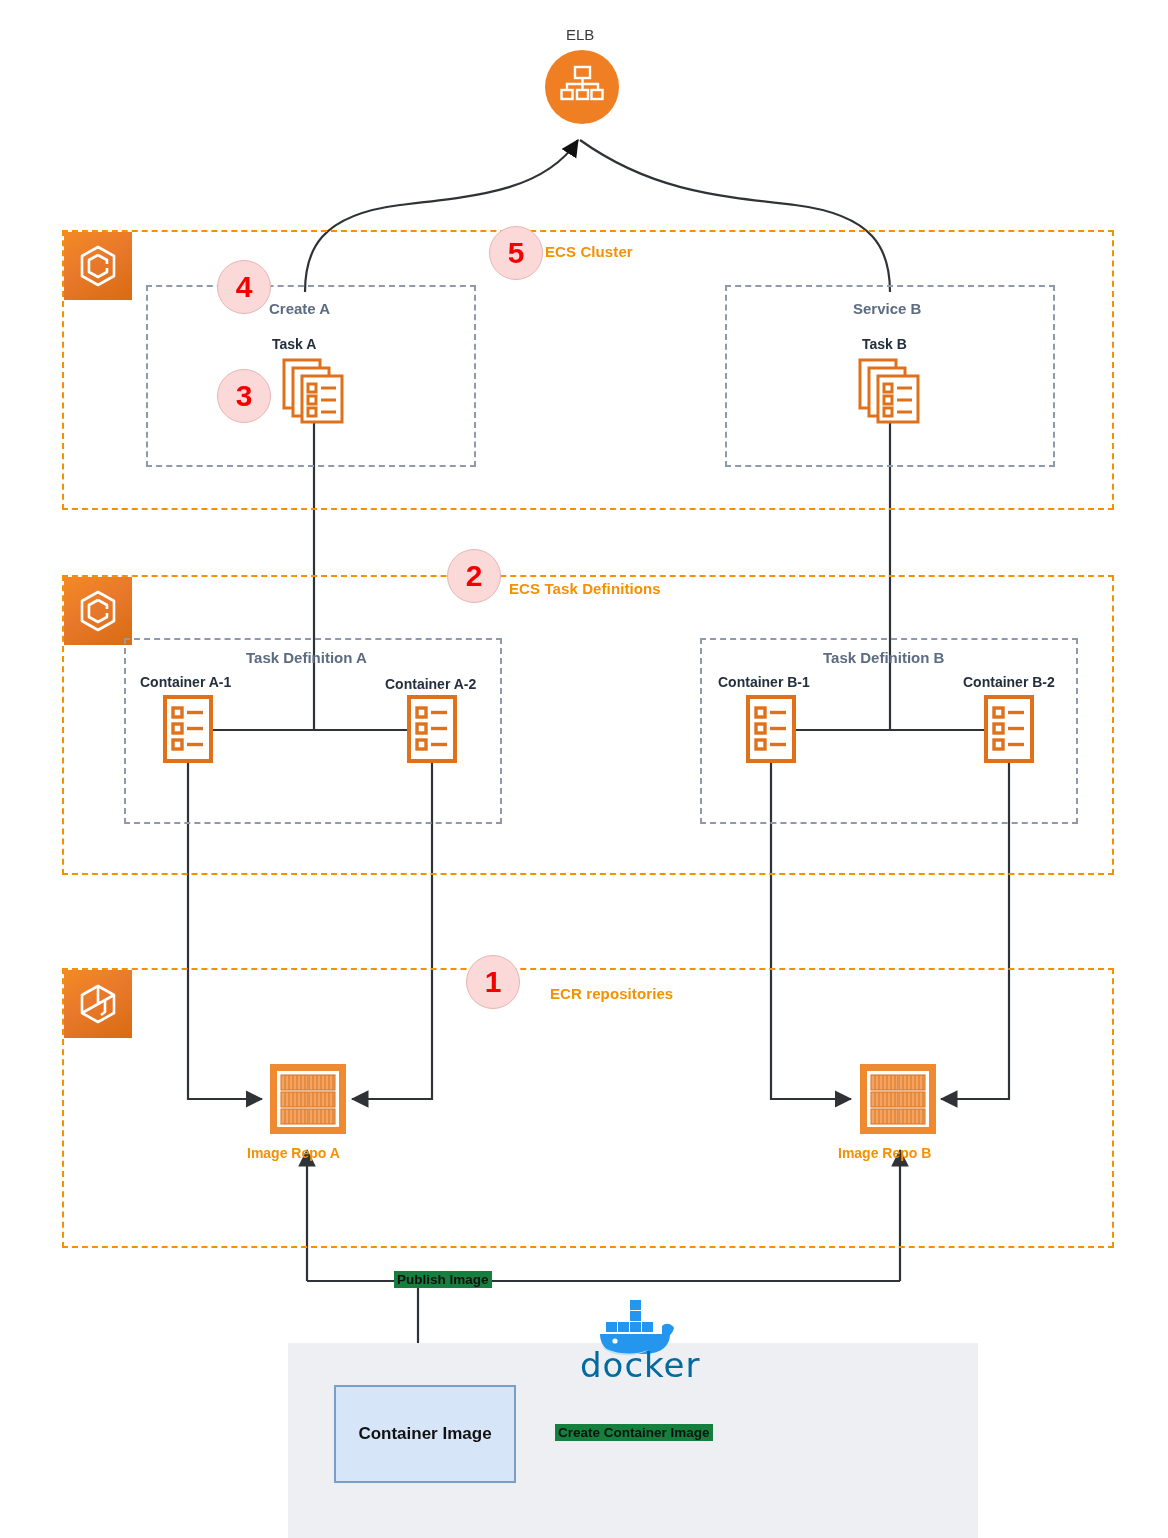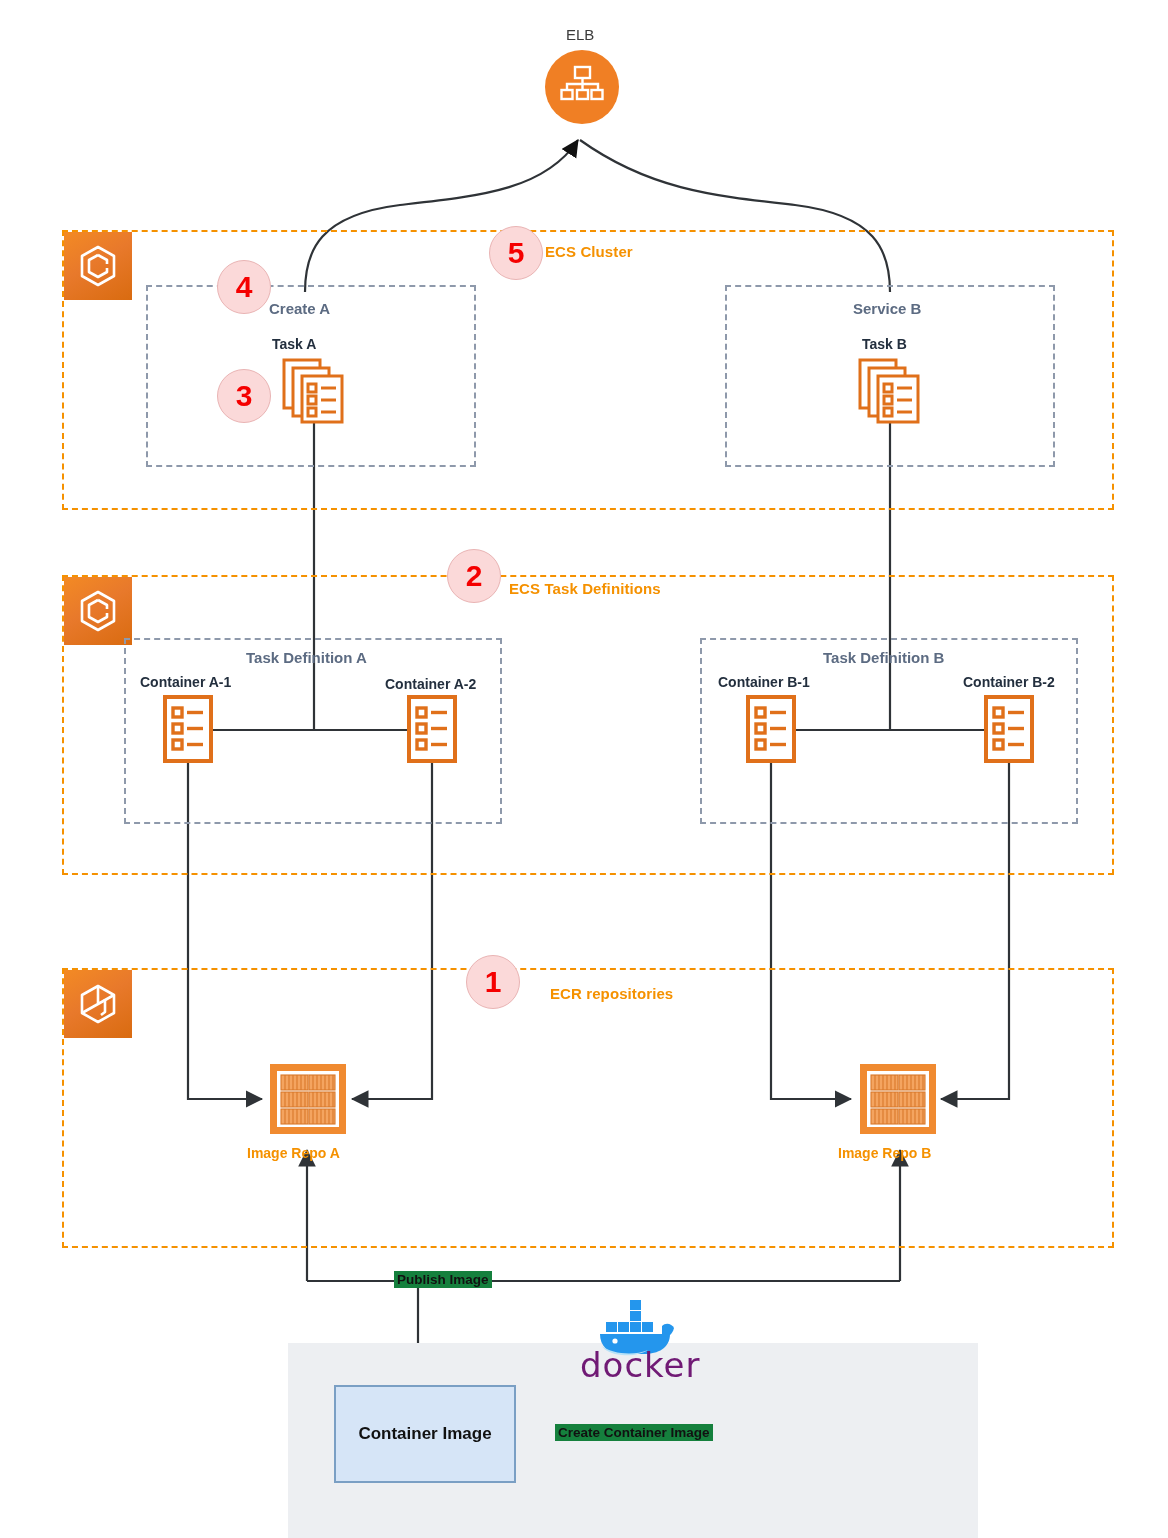--- a/index.html
+++ b/index.html
@@ -48,21 +48,21 @@
     display:flex;align-items:center;justify-content:center;
     color:#111;font-weight:bold;font-size:17px;}
   .box-white{position:absolute;background:#ffffff;border:2px solid #555B60;box-sizing:border-box;
     display:flex;align-items:center;justify-content:center;
     color:#111;font-weight:bold;font-size:17px;}
 
   
   .svg-layer{position:absolute;left:0;top:0;width:1168px;height:1538px;pointer-events:none;}
 
   
-  .docker-word{position:absolute;color:#701a75;font-size:34px;letter-spacing:1px;
+  .docker-word{position:absolute;color:#0369a1;font-size:34px;letter-spacing:1px;
     font-family:"DejaVu Sans",sans-serif;}
 </style>
 </head>
 <body>
 
 <div id="canvas">
 
   <svg class="svg-layer" viewBox="0 0 1168 1538">
     <defs>
       <marker id="arrow" markerWidth="9" markerHeight="9" refX="7.5" refY="4" orient="auto">

